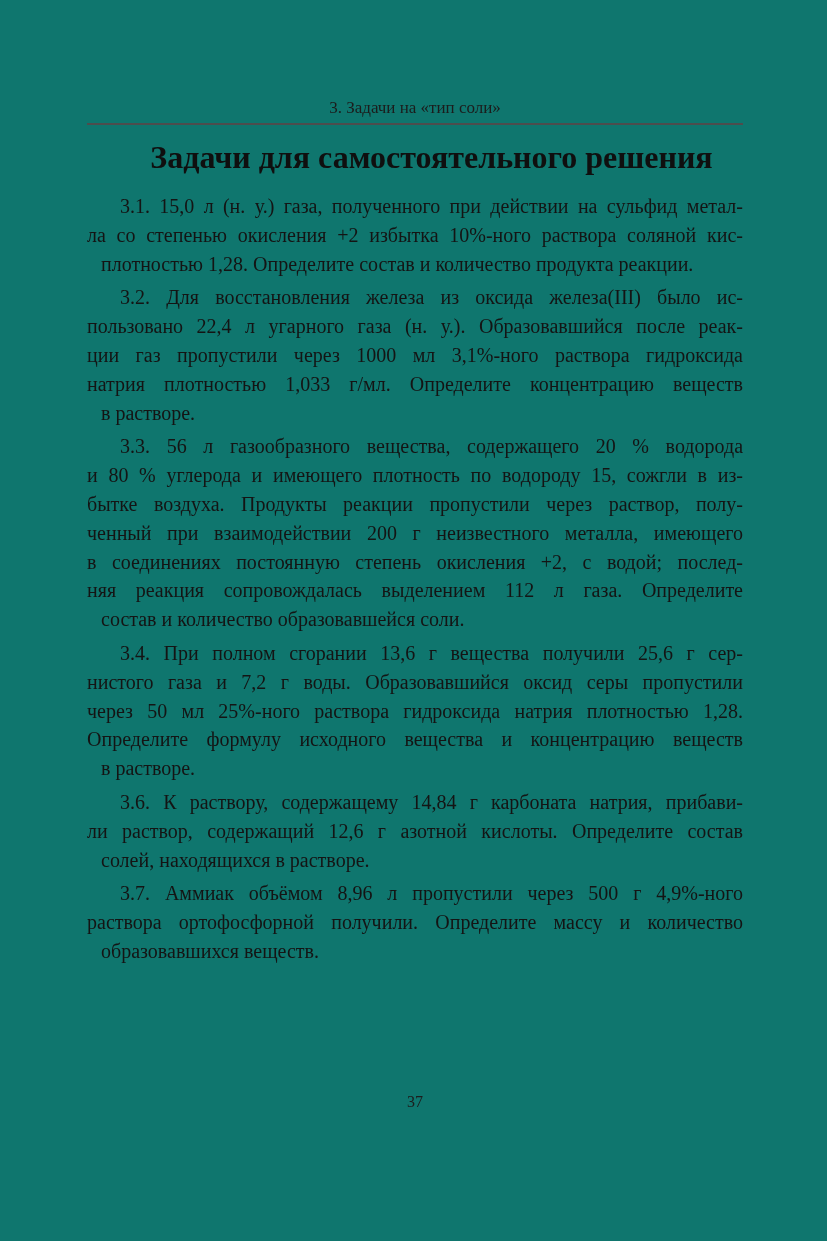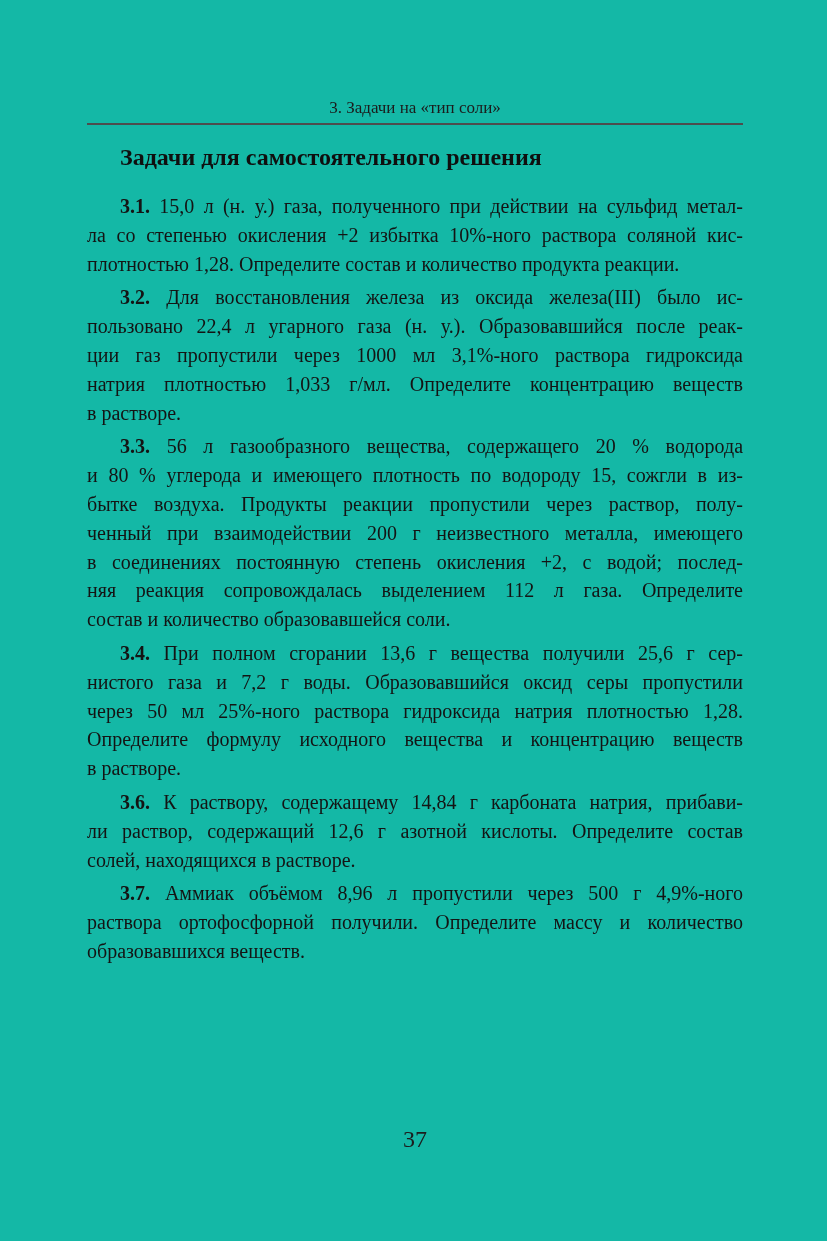--- a/index.html
+++ b/index.html
@@ -1,20 +1,20 @@
 <!DOCTYPE html>
 <html lang="ru"><head>
 <meta charset="utf-8">
 <style>
   html, body { margin: 0; padding: 0; }
   .page {
     position: relative;
     width: 827px;
     height: 1241px;
-    background: #14b8a6;
+    background: #0f766e;
     color: #141414;
     font-family: "Liberation Serif", "DejaVu Serif", serif;
     overflow: hidden;
   }
   .content {
     position: absolute;
     left: 87px;
     top: 0;
     width: 656px;
   }
@@ -26,50 +26,50 @@
     color: #1c1c1c;
   }
   .header-rule {
     margin-top: 5px;
     height: 2px;
     background: #4d4d4d;
     border: none;
   }
   .section-title {
     margin: 18px 0 0 0;
-    font-size: 24px;
+    font-size: 32px;
     line-height: 28px;
     font-weight: bold;
     text-indent: 33px;
     color: #0f0f0f;
+    text-align: center;
   }
   .problems {
     margin-top: 21px;
     font-size: 20px;
     line-height: 28.8px;
   }
   .problem { margin: 0; }
   .problem + .problem { margin-top: 5px; }
   .line {
     display: block;
     text-align: justify;
     text-align-last: justify;
   }
-  .line:last-child { text-align-last: left; }
+  .line:last-child { text-align-last: left; margin-left: 14px; }
   .line.first { text-indent: 33px; }
-  .num { font-weight: bold; }
+  .num { font-weight: normal; }
   .page-number {
     position: absolute;
     left: 87px;
     width: 656px;
     top: 1093px;
     text-align: center;
-    font-size: 24px;
+    font-size: 16px;
     color: #1c1c1c;
-    margin-top: 33px;
   }
 </style>
 </head>
 <body>
 
 <div class="page">
   <div class="content">
     <div class="running-header">3. Задачи на «тип соли»</div>
     <div class="header-rule"></div>
     <h1 class="section-title">Задачи для самостоятельного решения</h1>

